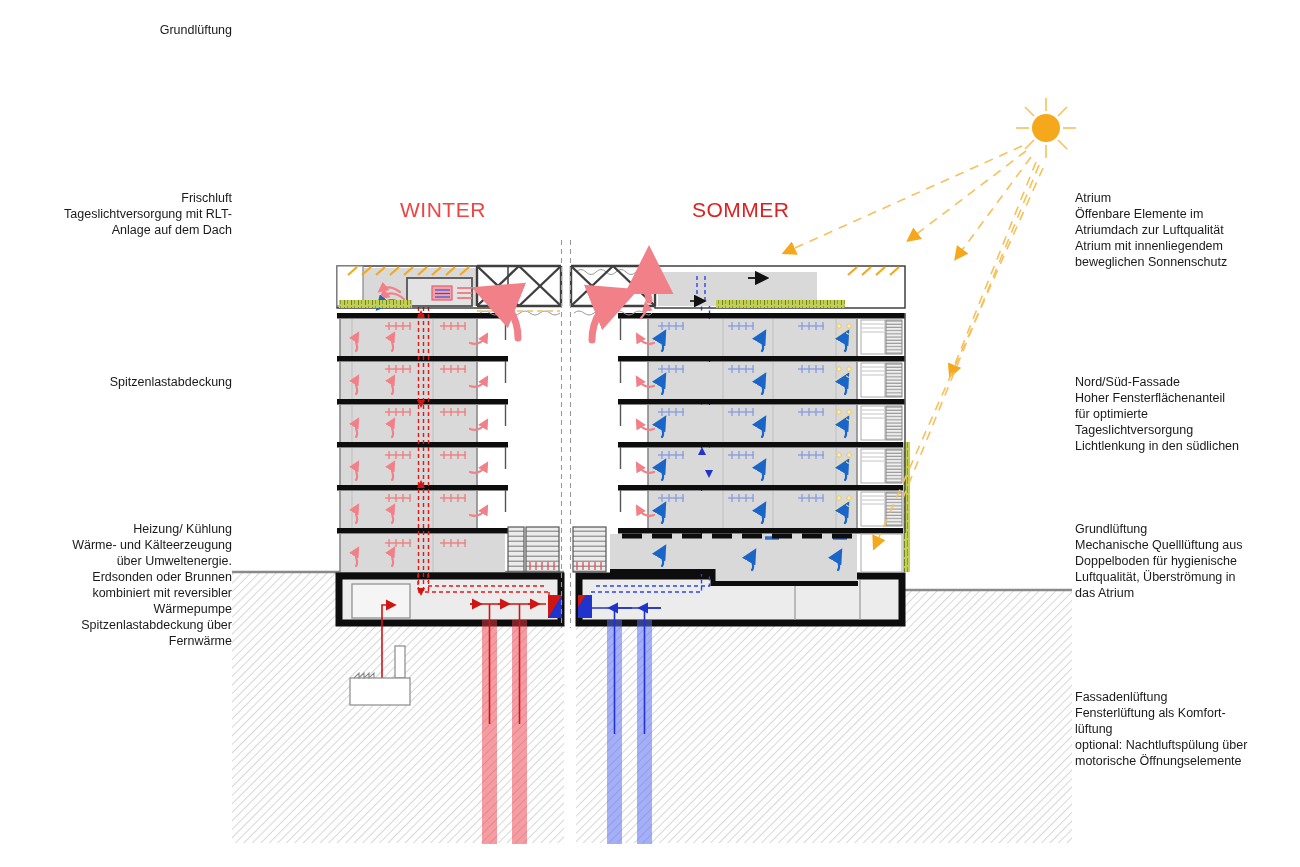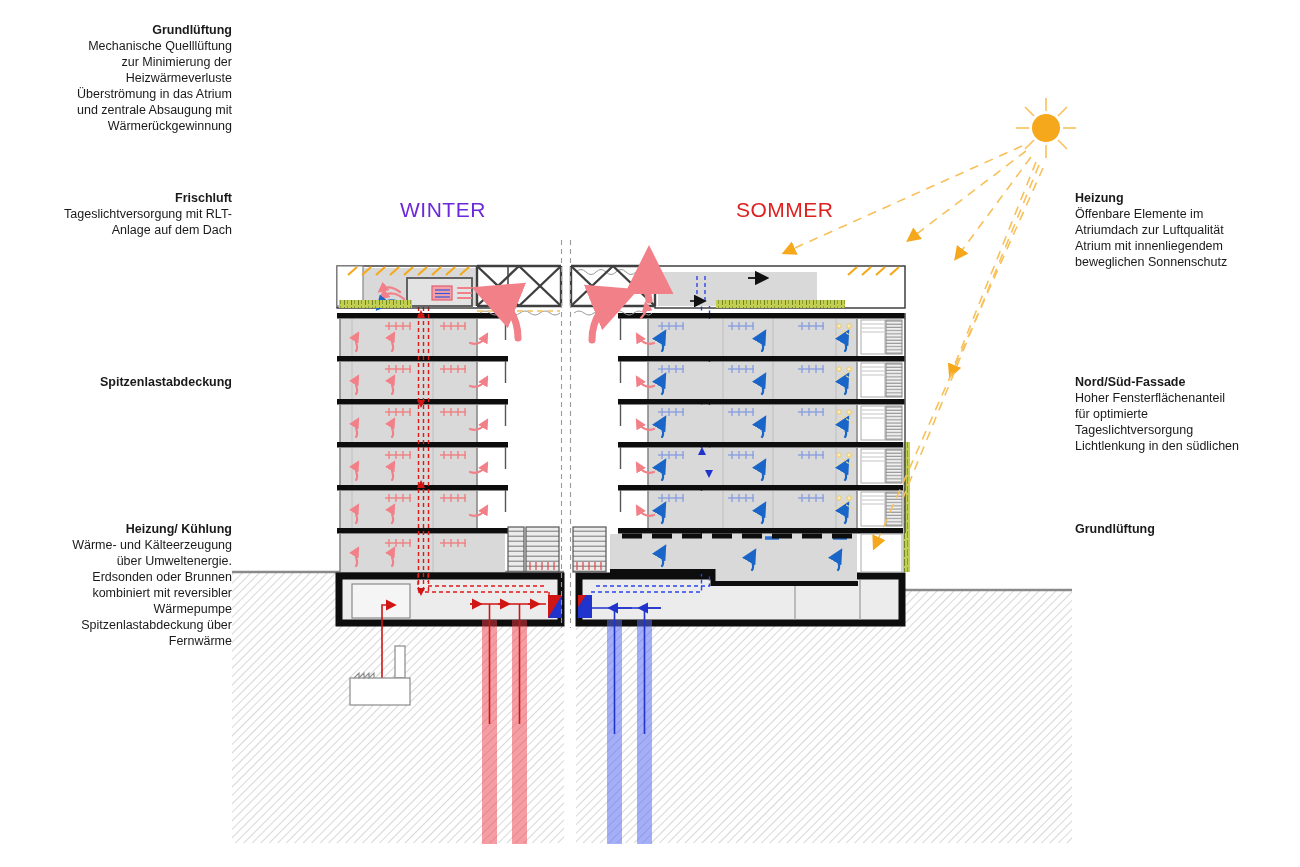--- a/index.html
+++ b/index.html
@@ -1,25 +1,25 @@
 <!DOCTYPE html>
 <html><head>
 <meta charset="utf-8">
 <style>
   html,body{margin:0;padding:0;background:#ffffff;}
   #stage{position:relative;width:1300px;height:867px;background:#fff;overflow:hidden;
          font-family:"Liberation Sans","DejaVu Sans",sans-serif;color:#1a1a1a;}
   .ann{position:absolute;font-size:12.5px;line-height:16px;}
   .ann.left{right:1068px;width:230px;text-align:right;}
   .ann.right{left:1075px;width:225px;text-align:left;}
-  .ann-title{font-weight:bold;}
+  .ann-title{font-weight:normal;}
   .ann-body{white-space:pre-line;}
   .season{position:absolute;font-size:21px;letter-spacing:0.5px;}
-  #winter-label{left:400px;top:198px;color:#6d28d9;}
-  #sommer-label{left:692px;top:198px;color:#dd2020;margin-left:44px;}
+  #winter-label{left:400px;top:198px;color:#ef4444;}
+  #sommer-label{left:692px;top:198px;color:#dd2020;}
   svg{position:absolute;left:0;top:0;}
   
   .room{fill:#d9d9d9;}
   .wall{stroke:#8a8a8a;stroke-width:1.6;}
   .wallthin{stroke:#bfbfbf;stroke-width:1;}
   .slab{fill:#0d0d0d;}
   .pk{stroke:#f28089;stroke-width:2.2;fill:none;stroke-linecap:round;}
   .pkbig{stroke:#f28089;stroke-width:7;fill:none;stroke-linecap:round;}
   .blc{stroke:#1a66c8;stroke-width:2.2;fill:none;stroke-linecap:round;}
   .tickpk line{stroke:#f08080;stroke-width:1.4;}
@@ -440,26 +440,20 @@
         <path class="sundash" d="M1043,168 L875,546" marker-end="url(#mOr)"></path>
       </g>
     </g>
   </svg>
 
   <div id="winter-label" class="season">WINTER</div>
   <div id="sommer-label" class="season">SOMMER</div>
 
   <div class="ann left" style="top:22px">
     <div class="ann-title">Grundlüftung</div>
-    <div class="ann-body">Mechanische Quelllüftung
-zur Minimierung der
-Heizwärmeverluste
-Überströmung in das Atrium
-und zentrale Absaugung mit
-Wärmerückgewinnung</div>
   </div>
   <div class="ann left" style="top:190px">
     <div class="ann-title">Frischluft</div>
     <div class="ann-body">Tageslichtversorgung mit RLT-
 Anlage auf dem Dach</div>
   </div>
   <div class="ann left" style="top:374px">
     <div class="ann-title">Spitzenlastabdeckung</div>
   </div>
   <div class="ann left" style="top:521px">
@@ -467,30 +461,41 @@
     <div class="ann-body">Wärme- und Kälteerzeugung
 über Umweltenergie.
 Erdsonden oder Brunnen
 kombiniert mit reversibler
 Wärmepumpe
 Spitzenlastabdeckung über
 Fernwärme</div>
   </div>
 
   <div class="ann right" style="top:190px">
-    <div class="ann-title">Heizung</div>
+    <div class="ann-title">Atrium</div>
     <div class="ann-body">Öffenbare Elemente im
 Atriumdach zur Luftqualität
 Atrium mit innenliegendem
 beweglichen Sonnenschutz</div>
   </div>
   <div class="ann right" style="top:374px">
     <div class="ann-title">Nord/Süd-Fassade</div>
     <div class="ann-body">Hoher Fensterflächenanteil
 für optimierte
 Tageslichtversorgung
 Lichtlenkung in den südlichen</div>
   </div>
   <div class="ann right" style="top:521px">
     <div class="ann-title">Grundlüftung</div>
+    <div class="ann-body">Mechanische Quelllüftung aus
+Doppelboden für hygienische
+Luftqualität, Überströmung in
+das Atrium</div>
+  </div>
+  <div class="ann right" style="top:689px">
+    <div class="ann-title">Fassadenlüftung</div>
+    <div class="ann-body">Fensterlüftung als Komfort-
+lüftung
+optional: Nachtluftspülung über
+motorische Öffnungselemente</div>
   </div>
 
 </div>
 
 </body></html>

